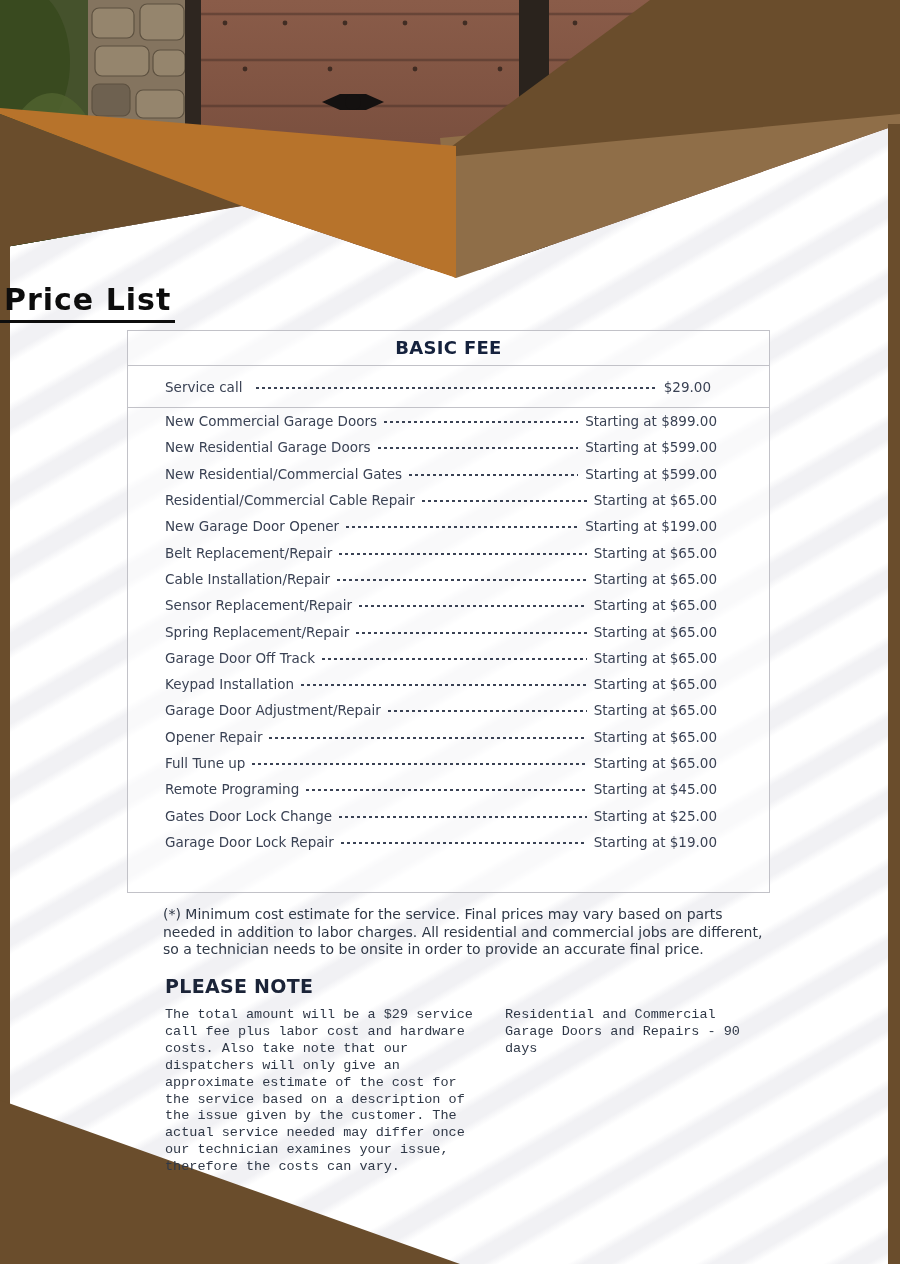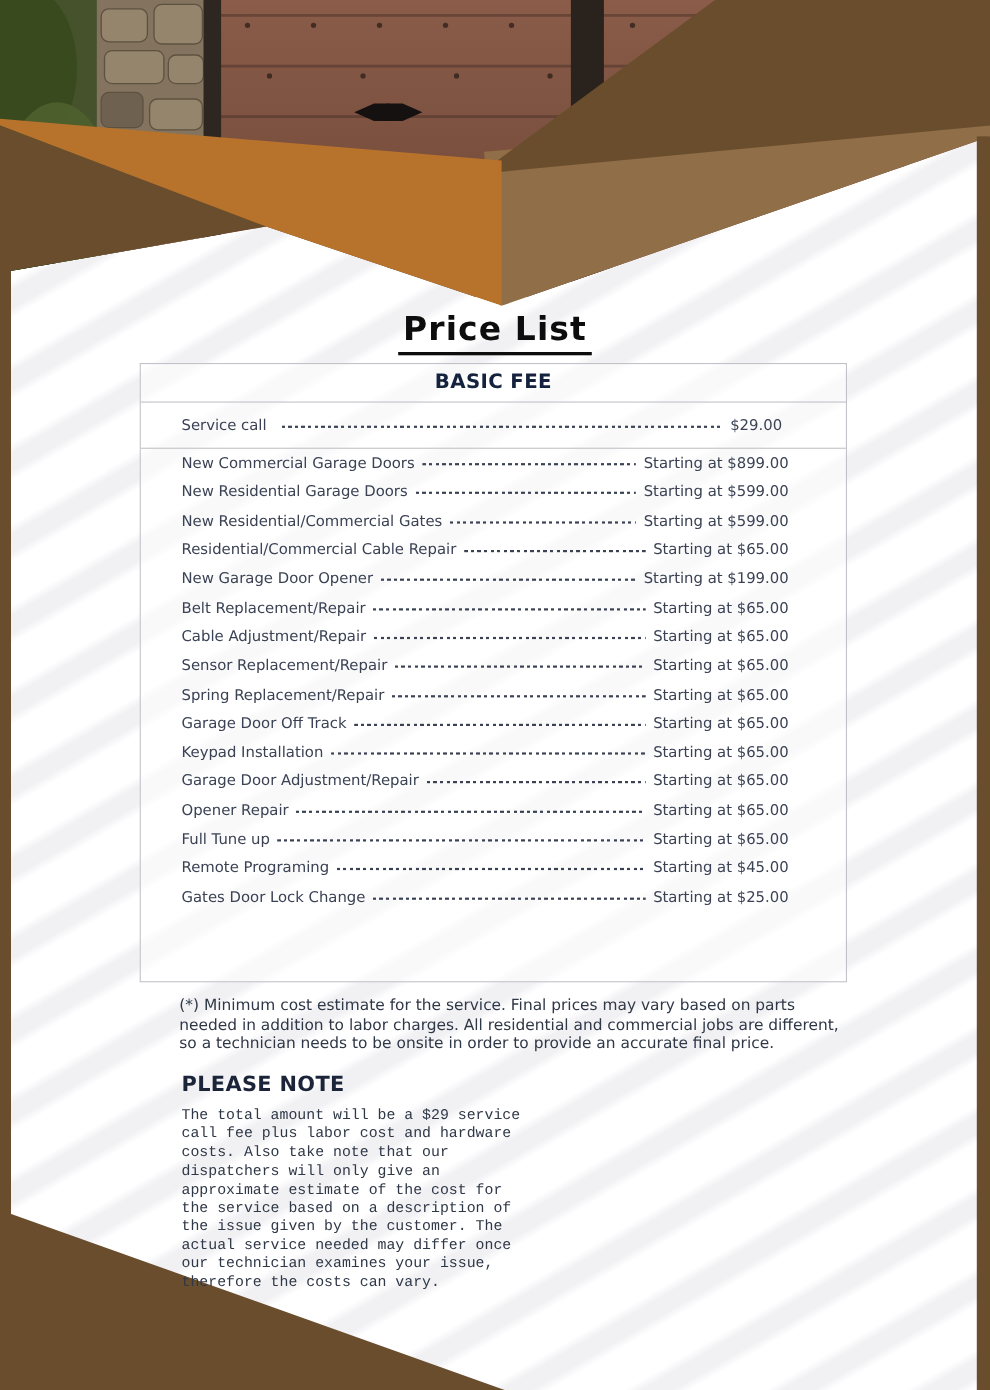--- a/index.html
+++ b/index.html
@@ -16,21 +16,21 @@
     text-shadow: 0 2px 4px rgba(0,0,0,0.35); white-space: nowrap;
   }
   .edge-strip { position: absolute; background: #6a4d2c; z-index: 1; }
   .edge-strip.left  { left: 0; top: 240px; bottom: 0; width: 10px; }
   .edge-strip.right { right: 0; top: 124px; bottom: 0; width: 12px; }
   .corner-triangle {
     position: absolute; left: 0; bottom: 0; width: 460px; height: 164px;
     background: #6a4d2c; clip-path: polygon(0 0, 100% 100%, 0 100%); z-index: 2;
   }
   .price-list-title {
-    position: absolute; top: 282px; left: 0; width: 100%; text-align: center; z-index: 3;
+    position: absolute; top: 282px; left: 0; width: 100%; text-align: left; z-index: 3;
   }
   .price-list-title span {
     display: inline-block; color: #0d0d0d; font-size: 30px; font-weight: bold;
     letter-spacing: 1px; border-bottom: 3px solid #0d0d0d; padding: 0 4px 3px 4px;
   }
   .price-table {
     position: absolute; left: 127px; top: 330px; width: 643px; height: 563px; z-index: 3;
     background: rgba(255,255,255,0.55); border: 1px solid #c2c2c8;
   }
   .section-head {
@@ -207,21 +207,21 @@
           <span class="fee-price">Starting at $199.00</span>
         </div>
 
         <div class="fee-row">
           <span class="fee-name">Belt Replacement/Repair</span>
           <span class="leader"></span>
           <span class="fee-price">Starting at $65.00</span>
         </div>
 
         <div class="fee-row">
-          <span class="fee-name">Cable Adjustment/Repair</span>
+          <span class="fee-name">Cable Installation/Repair</span>
           <span class="leader"></span>
           <span class="fee-price">Starting at $65.00</span>
         </div>
 
         <div class="fee-row">
           <span class="fee-name">Sensor Replacement/Repair</span>
           <span class="leader"></span>
           <span class="fee-price">Starting at $65.00</span>
         </div>
 
@@ -266,22 +266,28 @@
           <span class="leader"></span>
           <span class="fee-price">Starting at $45.00</span>
         </div>
 
         <div class="fee-row">
           <span class="fee-name">Gates Door Lock Change</span>
           <span class="leader"></span>
           <span class="fee-price">Starting at $25.00</span>
         </div>
 
+        <div class="fee-row">
+          <span class="fee-name">Garage Door Lock Repair</span>
+          <span class="leader"></span>
+          <span class="fee-price">Starting at $19.00</span>
+        </div>
       </div>
   </div>
 
   <div class="disclaimer">(*) Minimum cost estimate for the service. Final prices may vary based on parts needed in addition to labor charges. All residential and commercial jobs are different, so a technician needs to be onsite in order to provide an accurate final price.</div>
 
   <div class="col-heading note">PLEASE NOTE</div>
 
   <div class="col-body note">The total amount will be a $29 service call fee plus labor cost and hardware costs. Also take note that our dispatchers will only give an approximate estimate of the cost for the service based on a description of the issue given by the customer. The actual service needed may differ once our technician examines your issue, therefore the costs can vary.</div>
+  <div class="col-body warranty">Residential and Commercial Garage Doors and Repairs - 90 days</div>
 
 </div>
 
 </body></html>

